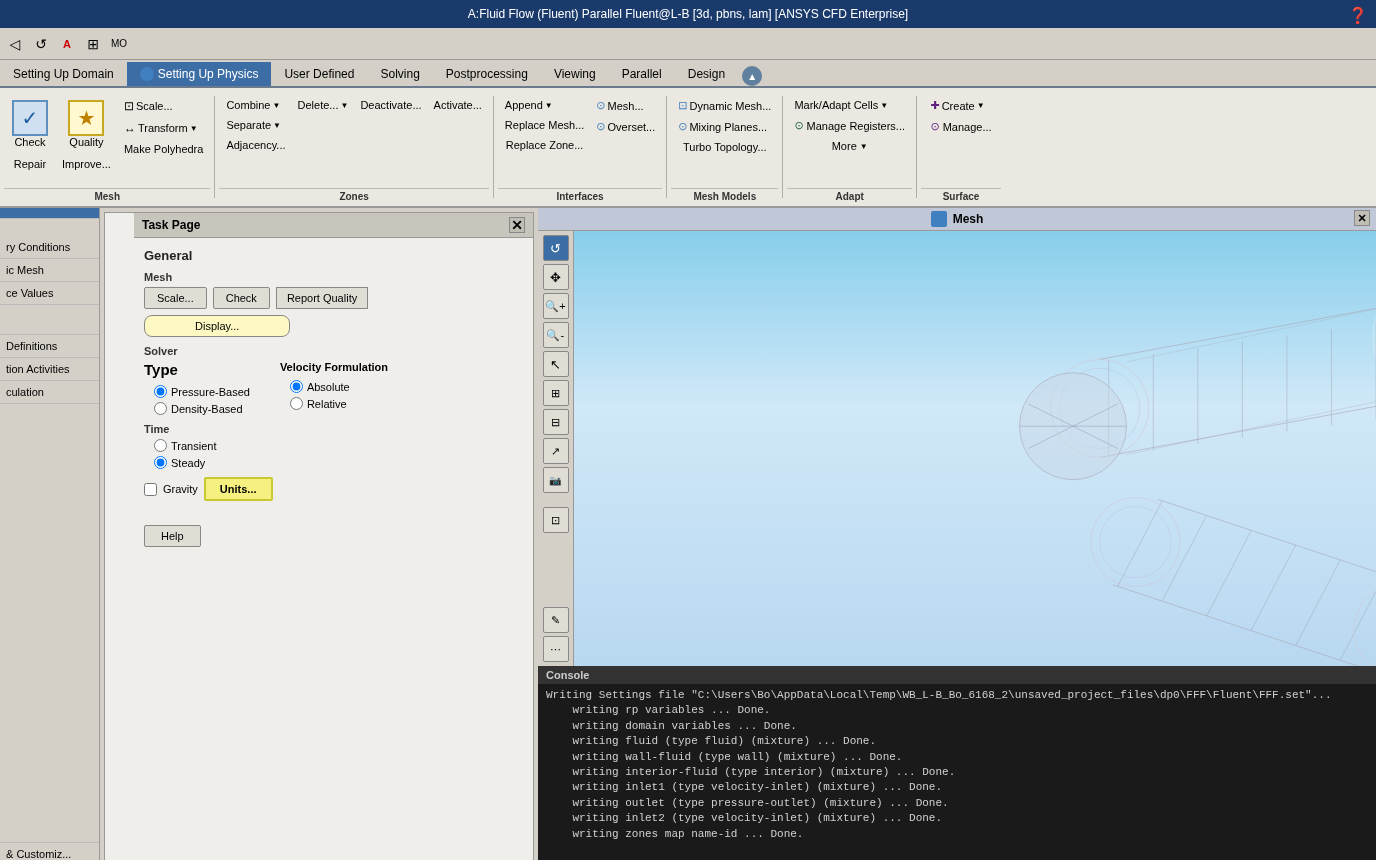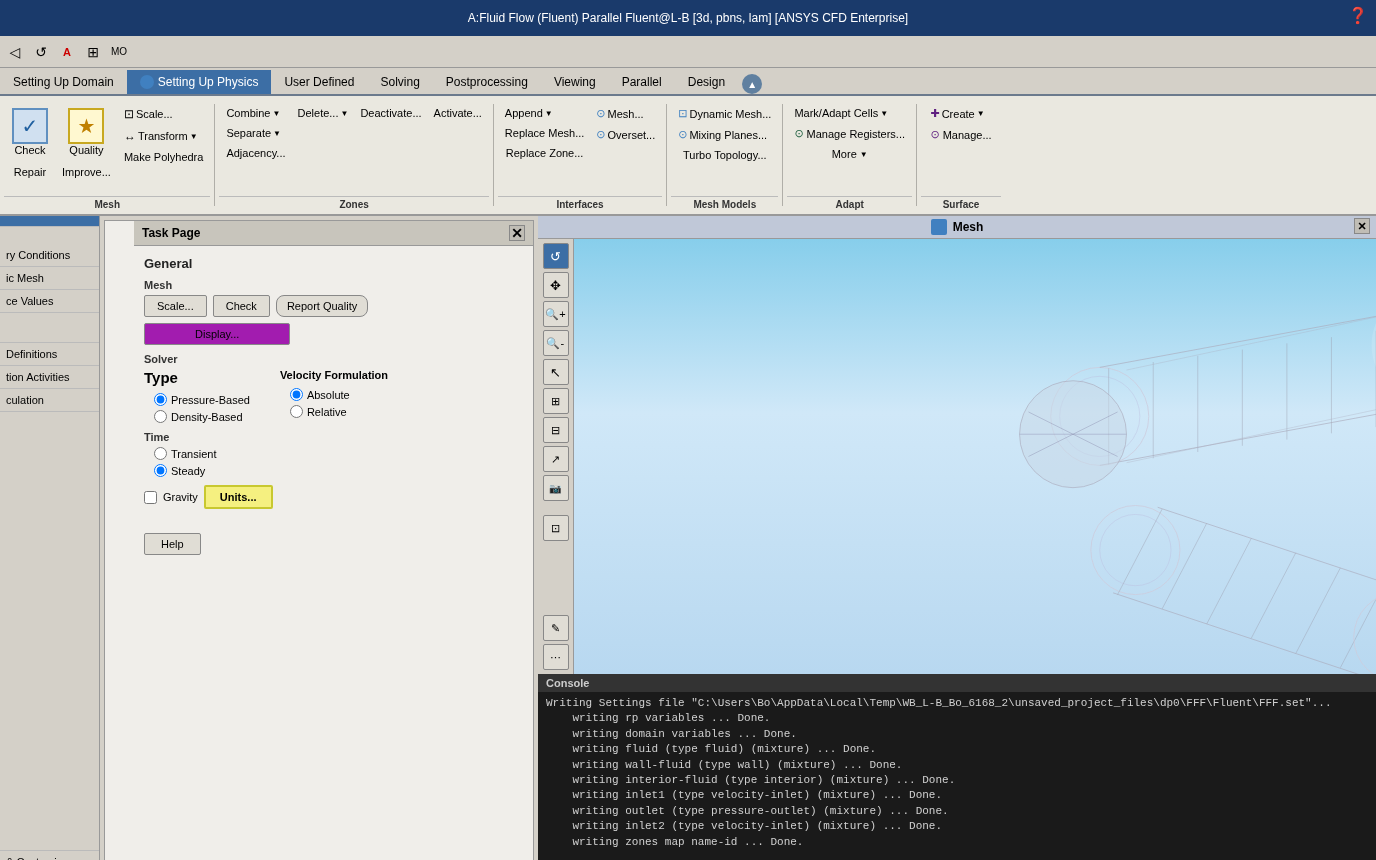--- a/index.html
+++ b/index.html
@@ -5,21 +5,21 @@
     * { box-sizing: border-box; margin: 0; padding: 0; }
     body { font-family: Arial, sans-serif; font-size: 12px; background: #d4d0c8; width: 1376px; height: 860px; overflow: hidden; }
 
     
     .title-bar {
       background: #1a3a6b;
       color: white;
       text-align: center;
       padding: 4px 8px;
       font-size: 12px;
-      height: 36px;
+      height: 28px;
       display: flex;
       align-items: center;
       justify-content: center;
     }
 
     
     .toolbar-row {
       background: #d4d0c8;
       height: 32px;
       display: flex;
@@ -210,29 +210,29 @@
       cursor: pointer;
       font-size: 11px;
       border-radius: 2px;
     }
     .report-btn {
       padding: 4px 10px;
       background: #e0ddd5;
       border: 1px solid #888;
       cursor: pointer;
       font-size: 11px;
-      border-radius: 8px;
+      border-radius: 0;
     }
     .display-btn {
       padding: 4px 50px;
-      background: #a21caf;
+      background: #fef9c3;
       border: 1px solid #888;
       cursor: pointer;
       font-size: 11px;
-      border-radius: 2px;
+      border-radius: 8px;
     }
     .radio-group {
       display: flex;
       flex-direction: column;
       gap: 4px;
       margin-left: 10px;
     }
     .radio-row {
       display: flex;
       align-items: center;

